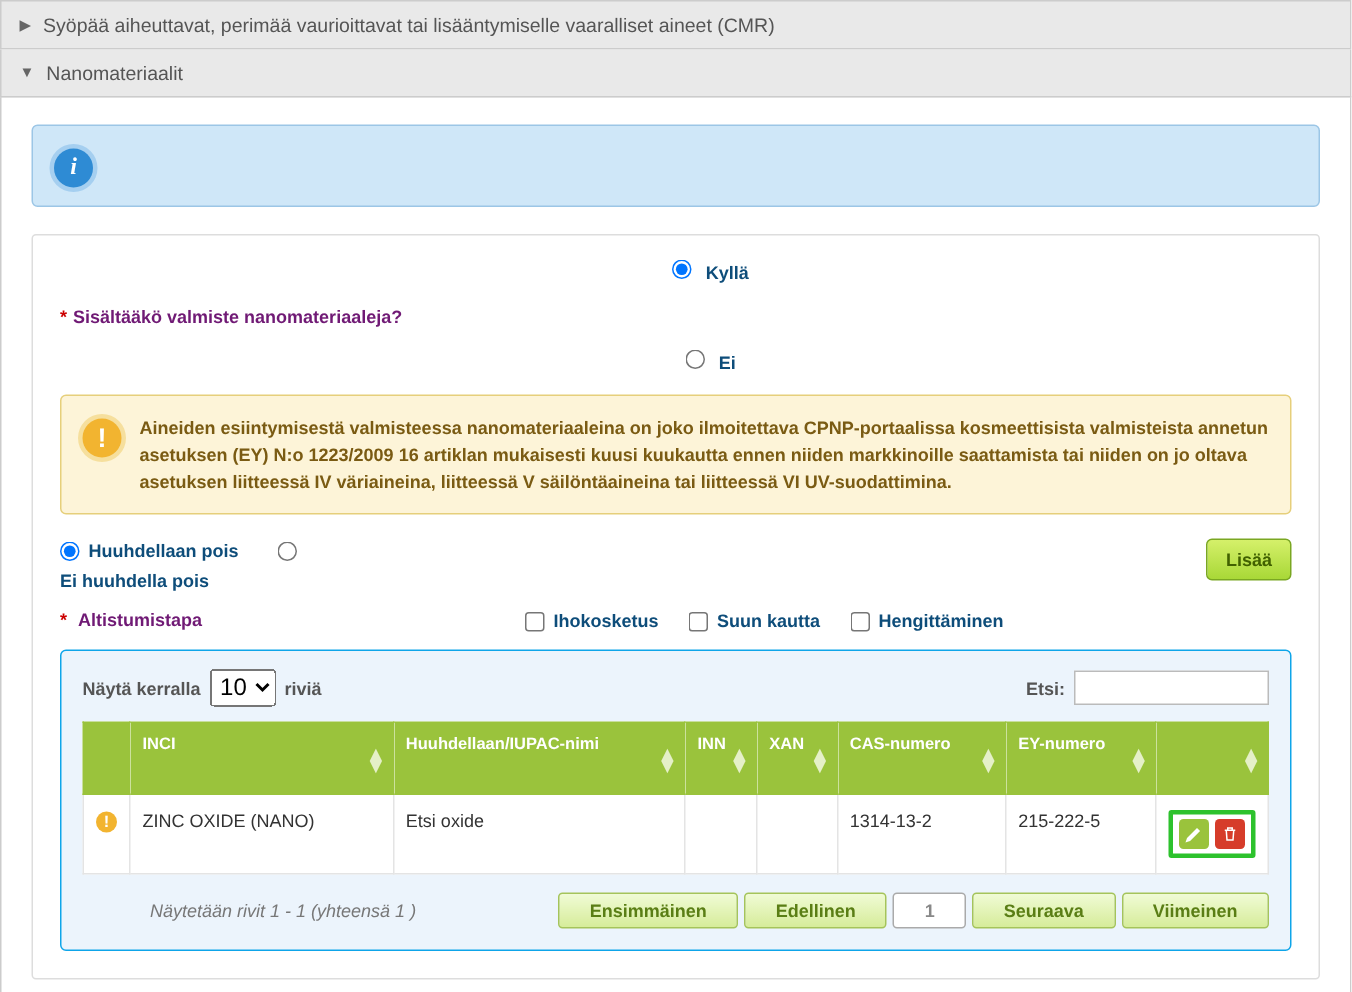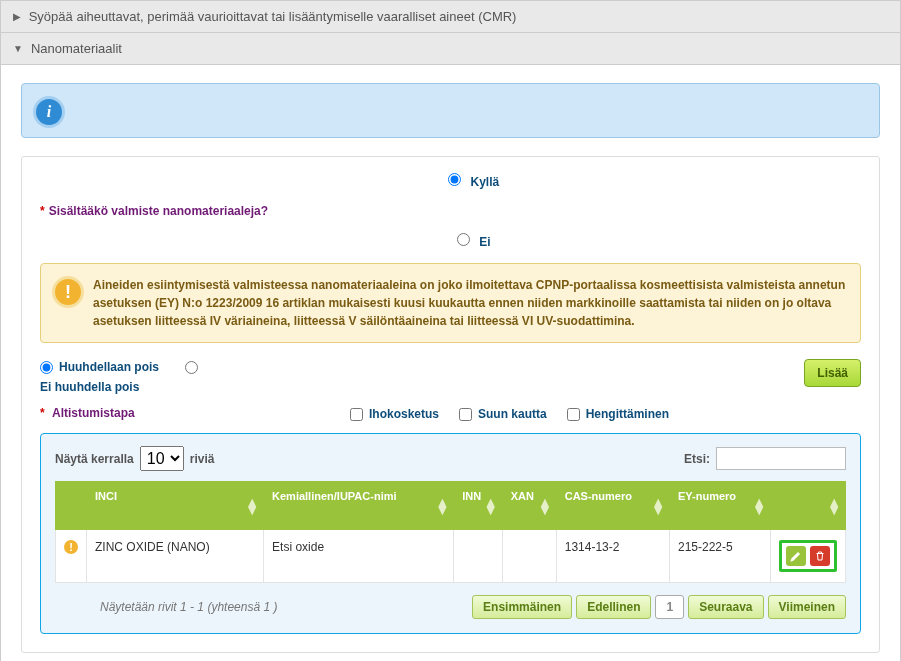--- a/index.html
+++ b/index.html
@@ -50,21 +50,21 @@
 
 .actions-cell { white-space: nowrap; }
 .action-highlight { border: 3px solid #2dc22d; padding: 3px 4px; display: inline-flex; gap: 4px; align-items: center; border-radius: 2px; }
 .icon-btn { width: 20px; height: 20px; display: inline-flex; align-items: center; justify-content: center; border-radius: 3px; cursor: pointer; }
 .icon-edit { background: #9ac33c; color: #fff; }
 .icon-delete { background: #d63c2a; color: #fff; }
 
 .tbl-bottom { display: flex; align-items: center; margin-top: 12px; color: #777; font-style: italic; margin-left: 45px; }
 .tbl-bottom .sp { flex: 1; }
 .pager { display: flex; gap: 4px; }
-.pg-btn { background: linear-gradient(to bottom,#f0fbd5,#d6ec9a); border: 1px solid #a5c45b; color: #5a7e15; font-weight: bold; padding: 4px 10px; border-radius: 3px; cursor: pointer; font-size: 12px; }
+.pg-btn { background: linear-gradient(to bottom,#f0fbd5,#d6ec9a); border: 1px solid #a5c45b; color: #5a7e15; font-weight: bold; padding: 4px 20px; border-radius: 3px; cursor: pointer; font-size: 12px; }
 .pg-btn.cur { background: #fff; border-color: #aaa; color: #888; }
 </style>
 </head>
 <body>
 
 <div class="container">
 
   <div class="accordion-header">
     <span class="tri">▶</span>
     <span>Syöpää aiheuttavat, perimää vaurioittavat tai lisääntymiselle vaaralliset aineet (CMR)</span>
@@ -157,21 +157,21 @@
           <span class="sp"></span>
           <span>Etsi:</span>
           <input type="text" style="">
         </div>
 
         <table class="dt">
           <thead>
             <tr>
               <th style="width:26px;"></th>
               <th><span>INCI</span><span class="sort">▲<br>▼</span></th>
-              <th><span>Kemiallinen/IUPAC-nimi</span><span class="sort">▲<br>▼</span></th>
+              <th><span>Huuhdellaan/IUPAC-nimi</span><span class="sort">▲<br>▼</span></th>
               <th><span>INN</span><span class="sort">▲<br>▼</span></th>
               <th><span>XAN</span><span class="sort">▲<br>▼</span></th>
               <th><span>CAS-numero</span><span class="sort">▲<br>▼</span></th>
               <th><span>EY-numero</span><span class="sort">▲<br>▼</span></th>
               <th style="width:70px;">
                   <span class="sort">▲<br>▼</span>
                 </th>
             </tr>
           </thead>
           <tbody>

